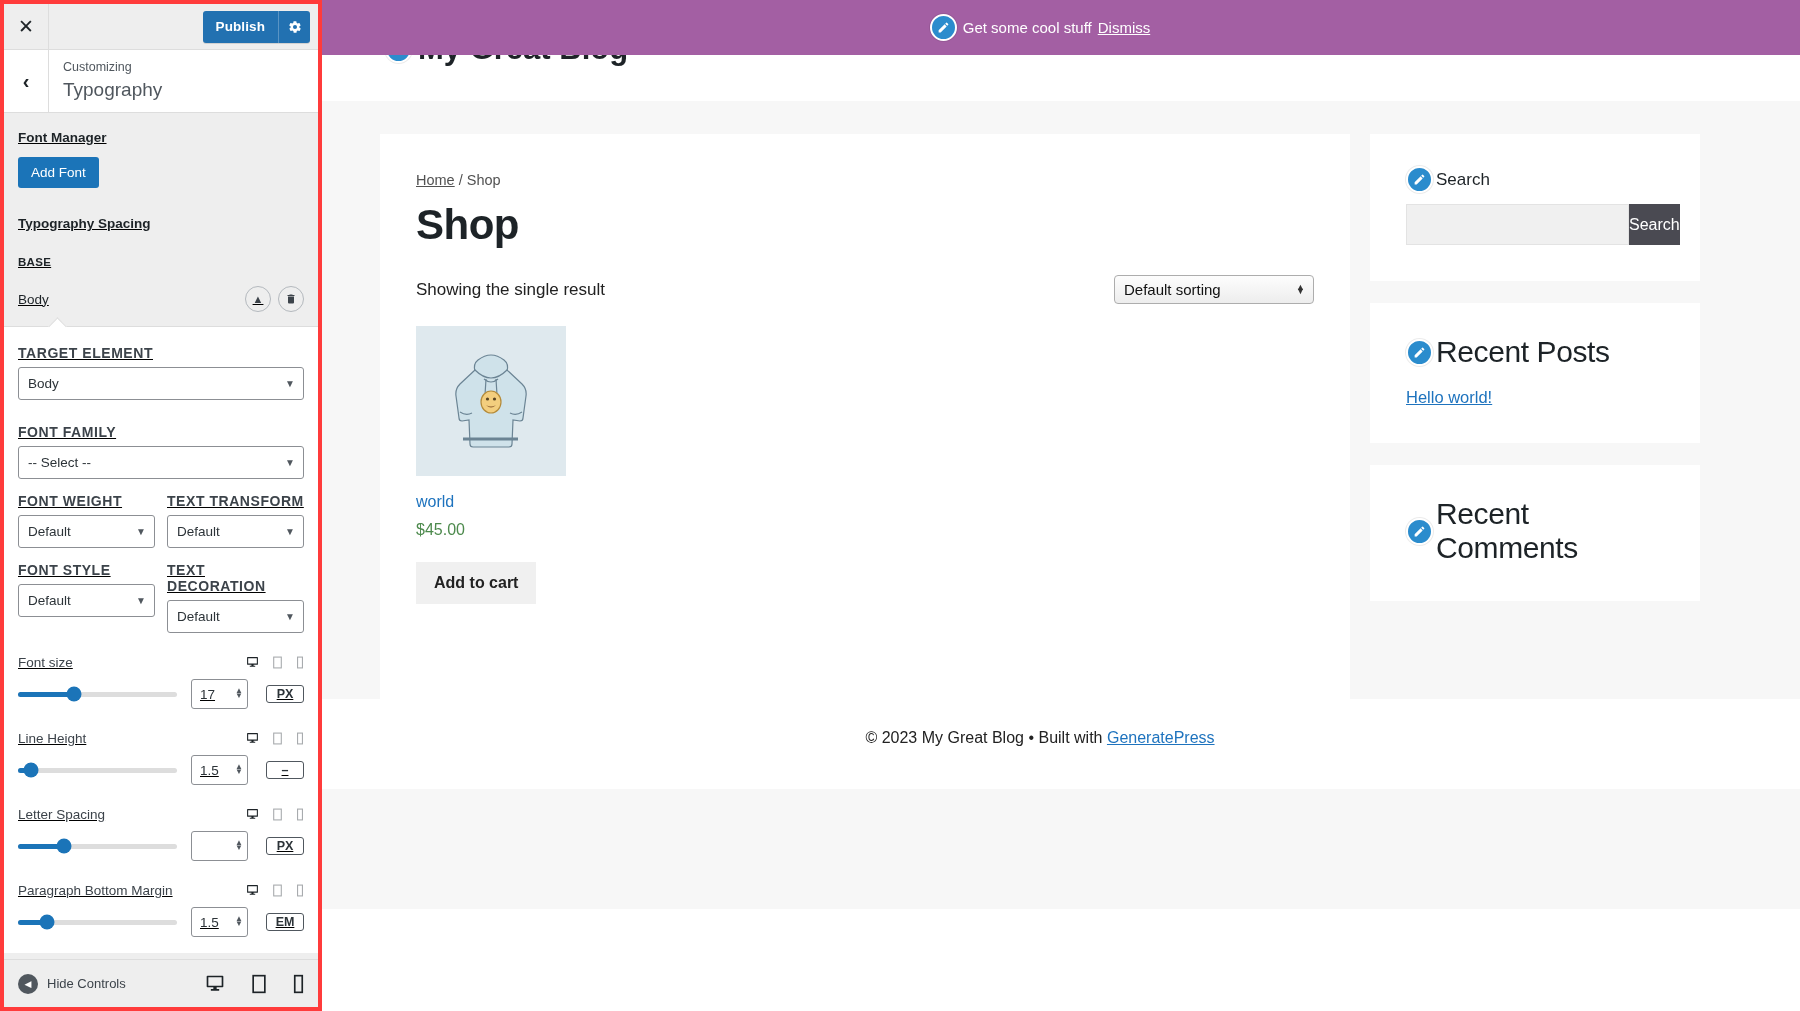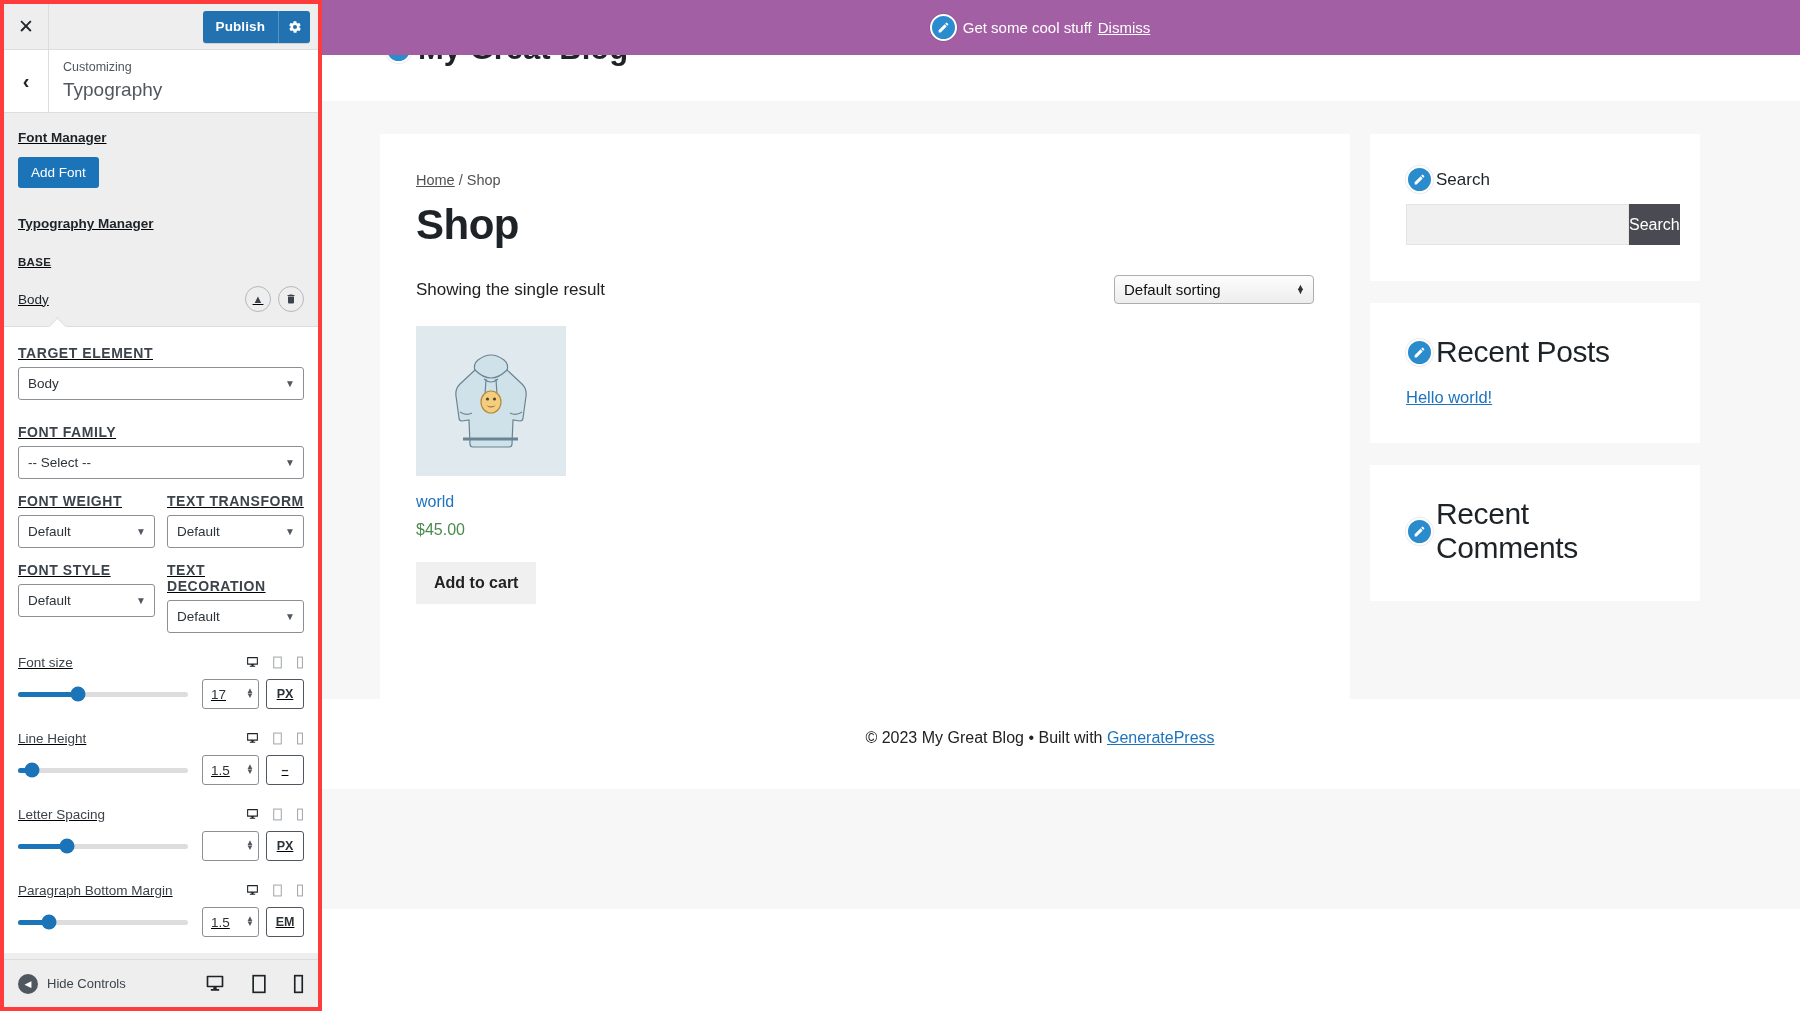--- a/index.html
+++ b/index.html
@@ -174,21 +174,21 @@
     font-family: "Liberation Sans", sans-serif;
     font-size: 13.5px; color: #2c3338;
     padding: 0 17px 0 8px; background: transparent;
   }
   .spin {
     position: absolute; right: 4px; top: 50%; transform: translateY(-50%);
     display: flex; flex-direction: column; line-height: 0.6;
     font-size: 8px; color: #50575e; cursor: pointer;
   }
   .unit-box {
-    width: 38px; height: 30px; margin-left: 7px;
+    width: 38px; height: 18px; margin-left: 18px;
     border: 1px solid #50575e; border-radius: 3px; background: #fff;
     display: flex; align-items: center; justify-content: center;
     font-size: 12.5px; font-weight: 600; color: #2c3338; cursor: pointer;
   }
 
   
   .cz-footer {
     position: absolute; left: 0; right: 0; bottom: 0;
     height: 48px; background: #eee;
     border-top: 1px solid #ddd;
@@ -445,21 +445,21 @@
           <div class="cz-title">Typography</div>
         </div>
       </div>
 
       <div class="cz-body">
         <div class="cz-section">
 
           <div class="cz-h">Font Manager</div>
           <button class="btn-add-font">Add Font</button>
 
-          <div class="cz-h2">Typography Manager</div>
+          <div class="cz-h2">Typography Spacing</div>
           <div class="cz-base-label">BASE</div>
 
           <div class="accordion-head">
             <div class="accordion-title">Body</div>
             <div class="circ-btn">▲</div>
             <div class="circ-btn">
               <svg width="12" height="12" viewBox="0 0 24 24" fill="#3c434a">
                 <path d="M6 19a2 2 0 0 0 2 2h8a2 2 0 0 0 2-2V7H6v12zM19 4h-3.5l-1-1h-5l-1 1H5v2h14V4z"></path>
               </svg>
             </div>

